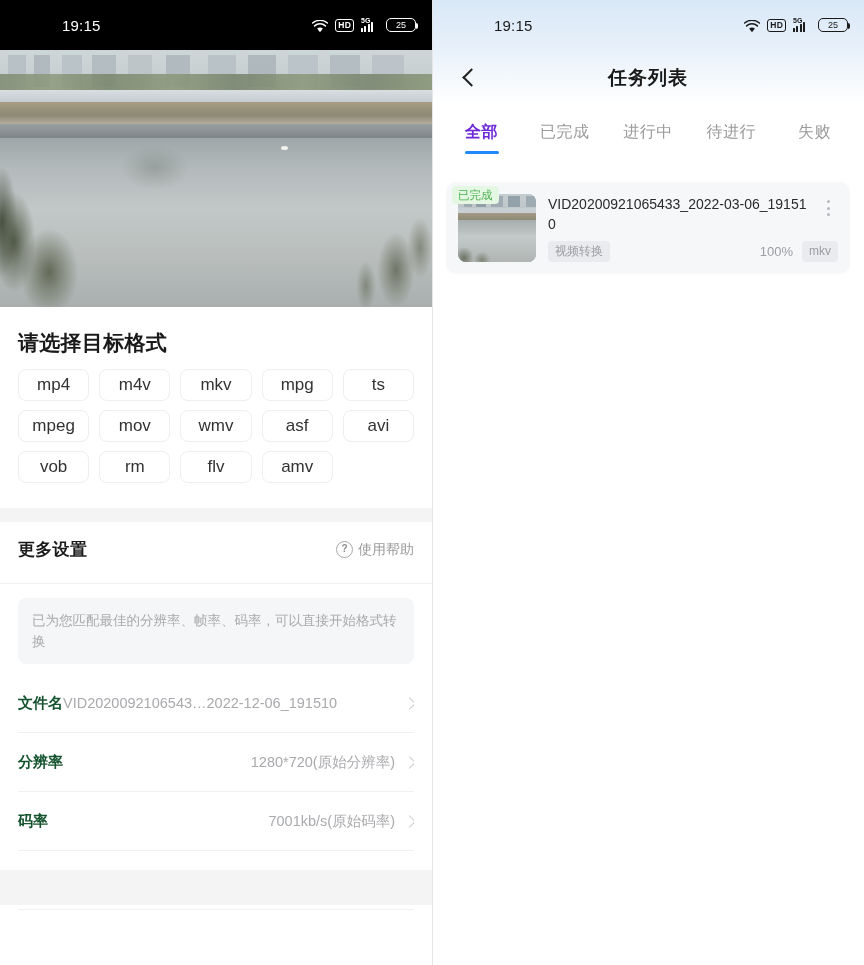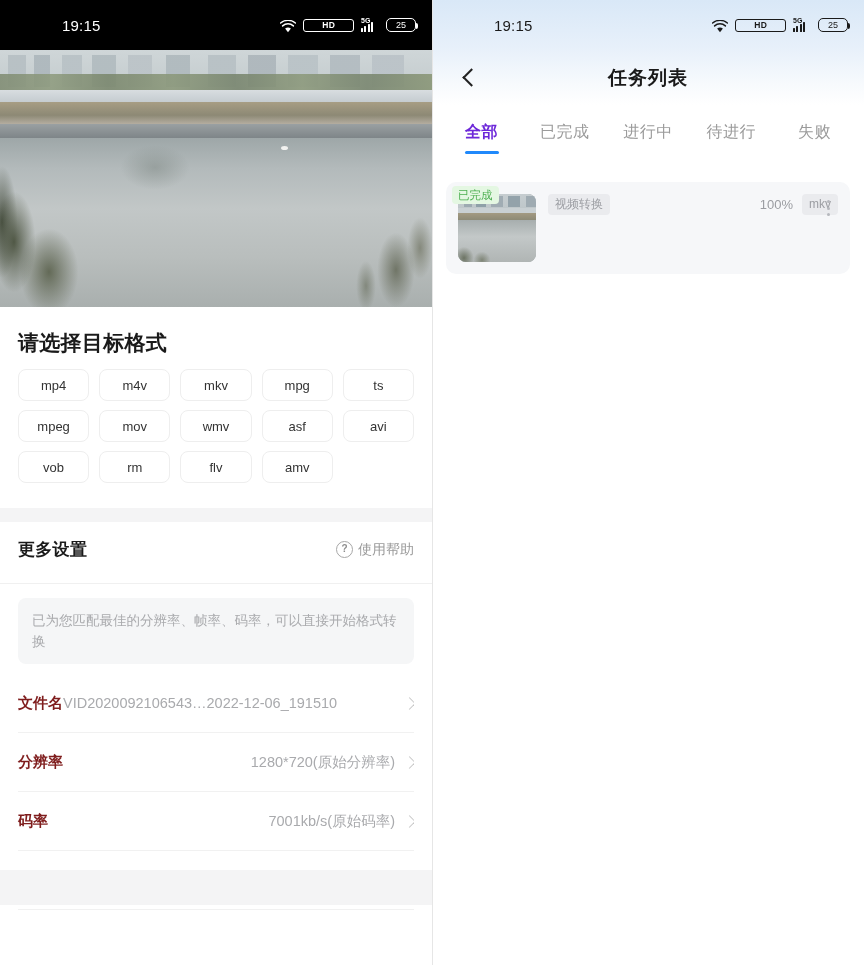--- a/index.html
+++ b/index.html
@@ -56,21 +56,21 @@
     display: flex;
     align-items: center;
     gap: 7px;
   }
   .ic-wifi { width: 16px; height: 13px; position: relative; display:block; }
   .ic-hd {
     font-size: 8.5px;
     font-weight: 700;
     border: 1.4px solid currentColor;
     border-radius: 3px;
-    padding: 0px 18px;
+    padding: 0px 2px;
     line-height: 11px;
     letter-spacing: .2px;
   }
   .ic-signal { position: relative; width: 18px; height: 14px; display:block; }
   .ic-signal .g5 {
     position: absolute;
     left: 0; top: -1px;
     font-size: 7px;
     font-weight: 700;
     line-height: 7px;
@@ -187,21 +187,21 @@
     padding: 0 18px 0 18px;
   }
   .chip {
     height: 30px;
     border: 1px solid #eeeeee;
     border-radius: 8px;
     background: #ffffff;
     display: flex;
     align-items: center;
     justify-content: center;
-    font-size: 13px;
+    font-size: 17px;
     color: #333333;
     box-shadow: 0 0 0 0 rgba(0,0,0,0);
   }
   .grid-pad { height: 30px; }
   .band {
     height: 14px;
     background: #f4f4f5;
     margin-top: 25px;
   }
 
@@ -252,21 +252,21 @@
     display:flex;
     align-items:center;
     justify-content: space-between;
     height: 58px;
     border-bottom: 1px solid #f1f1f1;
   }
   .row:last-child { border-bottom: 1px solid #f1f1f1; }
   .row-label {
     font-size: 15px;
     font-weight: 700;
-    color: #7f1d1d;
+    color: #14532d;
     white-space: nowrap;
   }
   .row-right {
     display:flex;
     align-items:center;
     gap: 10px;
     overflow:hidden;
   }
   .row-value {
     font-size: 14.5px;
@@ -660,20 +660,21 @@
         <div class="th-sky"></div>
         <div class="th-city"></div>
         <div class="th-wall"></div>
         <div class="th-bank"></div>
         <div class="th-water"></div>
         <div class="th-reeds"></div>
       </div>
       <div class="badge-done">已完成</div>
 
       <div class="task-body">
+        <div class="task-name">VID20200921065433_2022-03-06_191510</div>
         <div class="task-meta">
           <span class="pill">视频转换</span>
           <span class="progress-wrap">
             <span class="progress-bar"></span>
           </span>
           <span class="progress-label">100%</span>
           <span class="pill">mkv</span>
         </div>
       </div>
 

